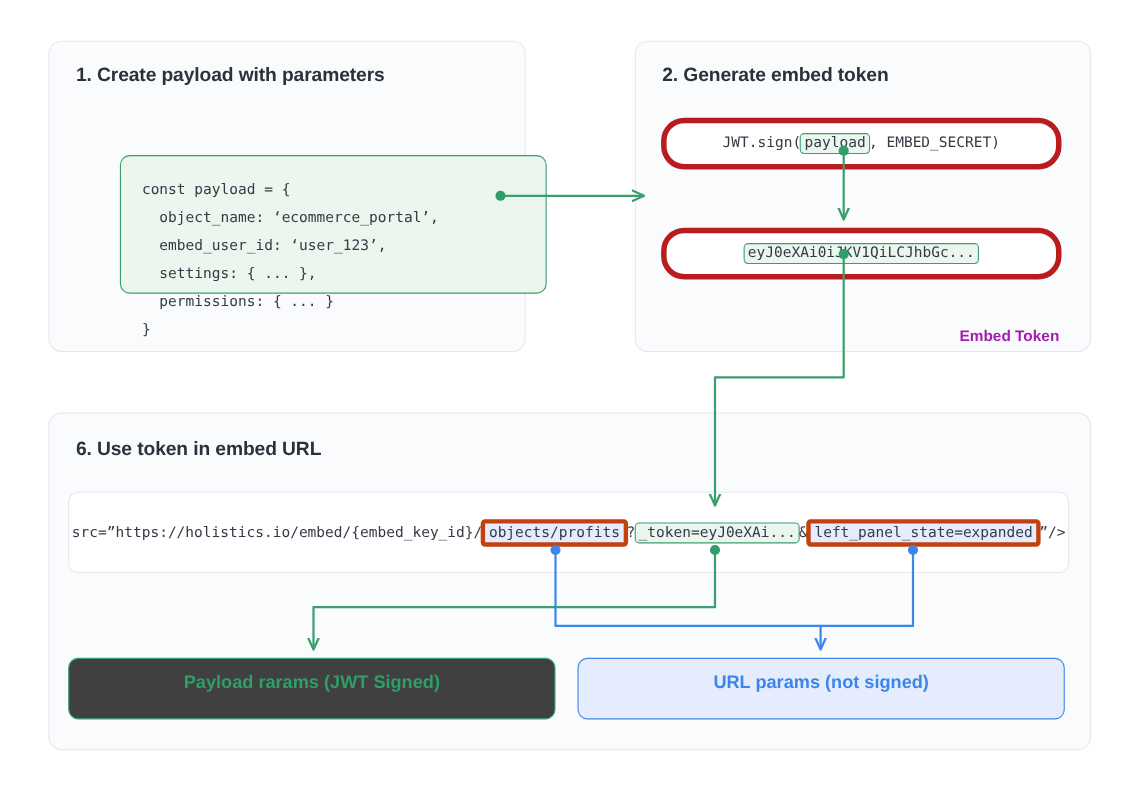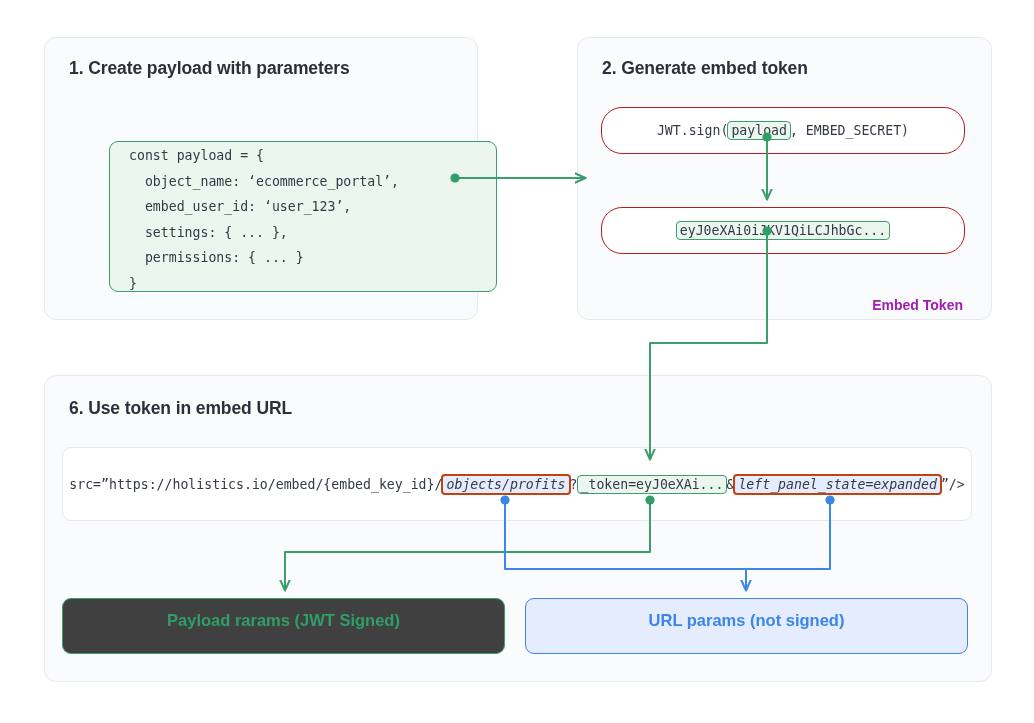--- a/index.html
+++ b/index.html
@@ -35,41 +35,41 @@
     white-space: nowrap;
   }
   #panel-1 .panel-title { left: 24px; top: 20px; }
   #panel-2 .panel-title { left: 24px; top: 20px; }
   #panel-3 .panel-title { left: 24px; top: 22px; }
 
   
   #code-block {
     position: absolute;
     left: 64px; top: 103px;
-    width: 388px; height: 151px;
+    width: 388px; height: 126px;
     background: #eaf6ee;
     border: 1px solid #3a9e6d;
     border-radius: 9px;
     box-sizing: border-box;
-    padding: 1px 0 0 19px;
+    padding: 18px 0 0 19px;
   }
   #code-block pre {
     margin: 0;
     font-family: "DejaVu Sans Mono", monospace;
     font-size: 13.2px;
     line-height: 25.5px;
     color: #343a46;
     white-space: pre;
   }
 
   
   .row-box {
     position: absolute;
     background: #ffffff;
-    border: 1px solid #b91c1c;
+    border: 5px solid #b91c1c;
     border-radius: 21px;
     box-sizing: border-box;
     display: flex;
     align-items: center;
     justify-content: center;
   }
   #jwt-row   { left: 601px; top: 107px; width: 364px; height: 47px; }
   #token-row { left: 601px; top: 207px; width: 364px; height: 47px; }
 
   .mono {
@@ -80,25 +80,24 @@
   }
   .chip-green {
     background: #eaf6ee;
     border: 1px solid #3a9e6d;
     border-radius: 4px;
     padding: 1px 3px;
     margin: 0 -1px;
   }
   .chip-blue {
     background: #e4ecfd;
-    border: 2px solid #c2410c;
+    border: 4px solid #c2410c;
     border-radius: 4px;
     padding: 1px 3px;
     margin: 0 -1px;
-    font-style: italic;
   }
   #embed-token-label {
     position: absolute;
     right: 28px; top: 259px;
     font-size: 14px;
     font-weight: bold;
     color: #a21caf;
     white-space: nowrap;
   }
 

